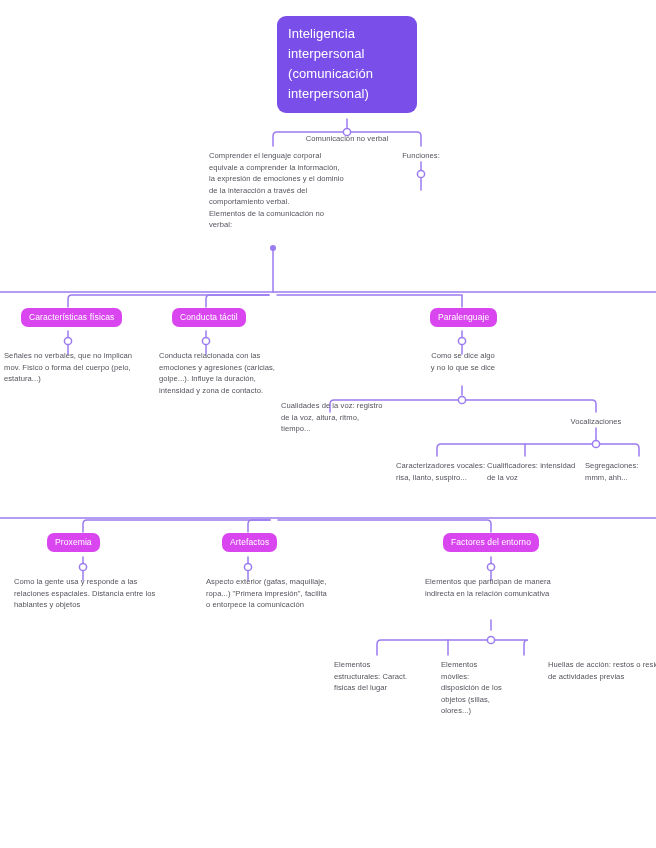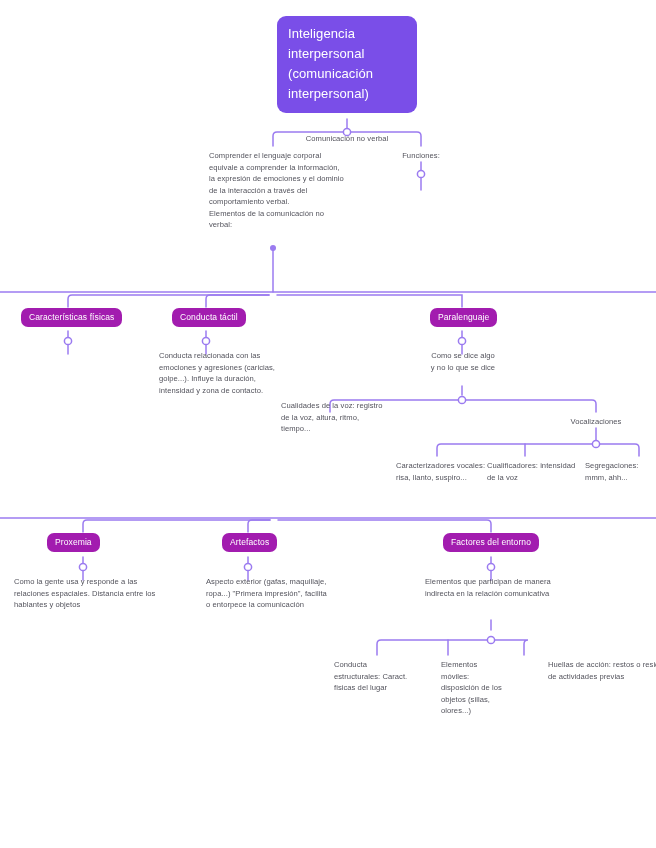--- a/index.html
+++ b/index.html
@@ -11,21 +11,21 @@
     color:#4a4a52;
     overflow:hidden;
     position:relative;
   }
   #canvas{position:absolute;left:0;top:0;width:656px;height:848px;}
   #svg-layer{position:absolute;left:0;top:0;width:656px;height:848px;pointer-events:none;}
 
   .node{
     position:absolute;
     box-sizing:border-box;
-    background:#a21caf;
+    background:#d946ef;
     color:#ffffff;
     border-radius:7px;
     font-size:8.5px;
     line-height:1.35;
     letter-spacing:.1px;
     padding:4px 8px;
     text-align:center;
     white-space:nowrap;
   }
   .node.root{
@@ -133,20 +133,21 @@
 
   <div class="txt c" style="left:287px;top:106px;width:120px;margin-top:27px;">Comunicación no verbal</div>
 
   <div class="txt" style="left:209px;top:150px;width:135px;">Comprender el lenguaje corporal equivale a comprender la información, la expresión de emociones y el dominio de la interacción a través del comportamiento verbal.
      Elementos de la comunicación no verbal:</div>
 
   <div class="txt c" style="left:386px;top:150px;width:70px;">Funciones:</div>
 
 
   <div class="node" style="left:21px;top:308px;">Características físicas</div>
+  <div class="txt" style="left:4px;top:350px;width:136px;">Señales no verbales, que no implican mov. Físico o forma del cuerpo (pelo, estatura...)</div>
 
   <div class="node" style="left:172px;top:308px;">Conducta táctil</div>
   <div class="txt" style="left:159px;top:350px;width:118px;">Conducta relacionada con las emociones y agresiones (caricias, golpe...). Influye la duración, intensidad y zona de contacto.</div>
 
   <div class="node" style="left:430px;top:308px;">Paralenguaje</div>
   <div class="txt c" style="left:404px;top:350px;width:118px;">Como se dice algo
 y no lo que se dice</div>
 
   <div class="txt" style="left:281px;top:400px;width:104px;">Cualidades de la voz: registro de la voz, altura, ritmo, tiempo...</div>
   <div class="txt c" style="left:556px;top:416px;width:80px;">Vocalizaciones</div>
@@ -157,17 +158,17 @@
 
   <div class="node" style="left:47px;top:533px;">Proxemia</div>
   <div class="txt" style="left:14px;top:576px;width:152px;">Como la gente usa y responde a las relaciones espaciales. Distancia entre los hablantes y objetos</div>
 
   <div class="node" style="left:222px;top:533px;">Artefactos</div>
   <div class="txt" style="left:190px;top:576px;width:123px;margin-left:16px;">Aspecto exterior (gafas, maquillaje, ropa...)  "Primera impresión", facilita o entorpece la comunicación</div>
 
   <div class="node" style="left:443px;top:533px;">Factores del entorno</div>
   <div class="txt c" style="left:425px;top:576px;width:134px;text-align:left;">Elementos que participan de manera indirecta en la relación comunicativa</div>
 
-  <div class="txt" style="left:334px;top:659px;width:78px;">Conducta estructurales: Caract. fisicas del lugar</div>
+  <div class="txt" style="left:334px;top:659px;width:78px;">Elementos estructurales: Caract. fisicas del lugar</div>
   <div class="txt" style="left:441px;top:659px;width:62px;">Elementos móviles: disposición de los objetos (sillas, olores...)</div>
   <div class="txt" style="left:524px;top:659px;width:128px;margin-left:24px;">Huellas de acción: restos o residuos de actividades previas</div>
 
 </div>
 
 </body></html>

